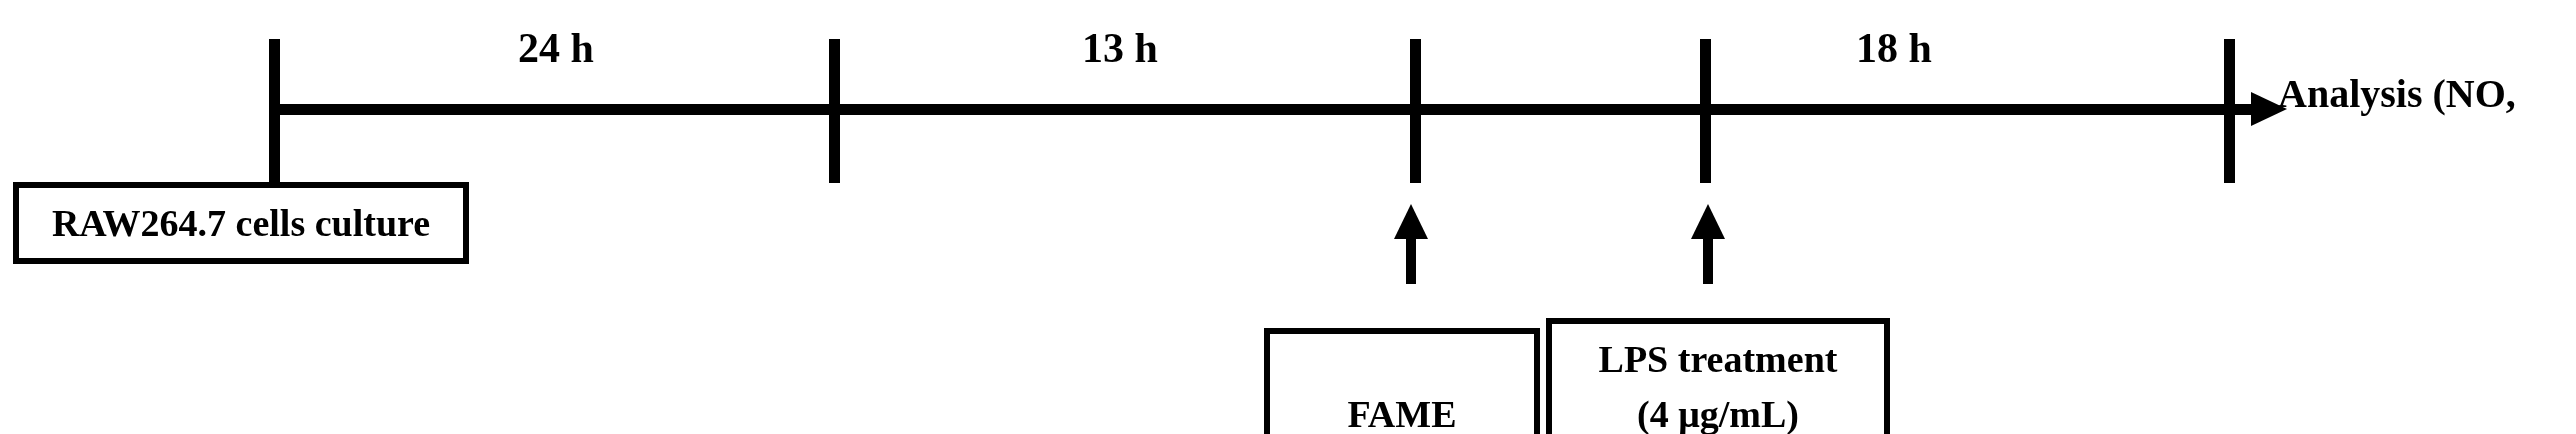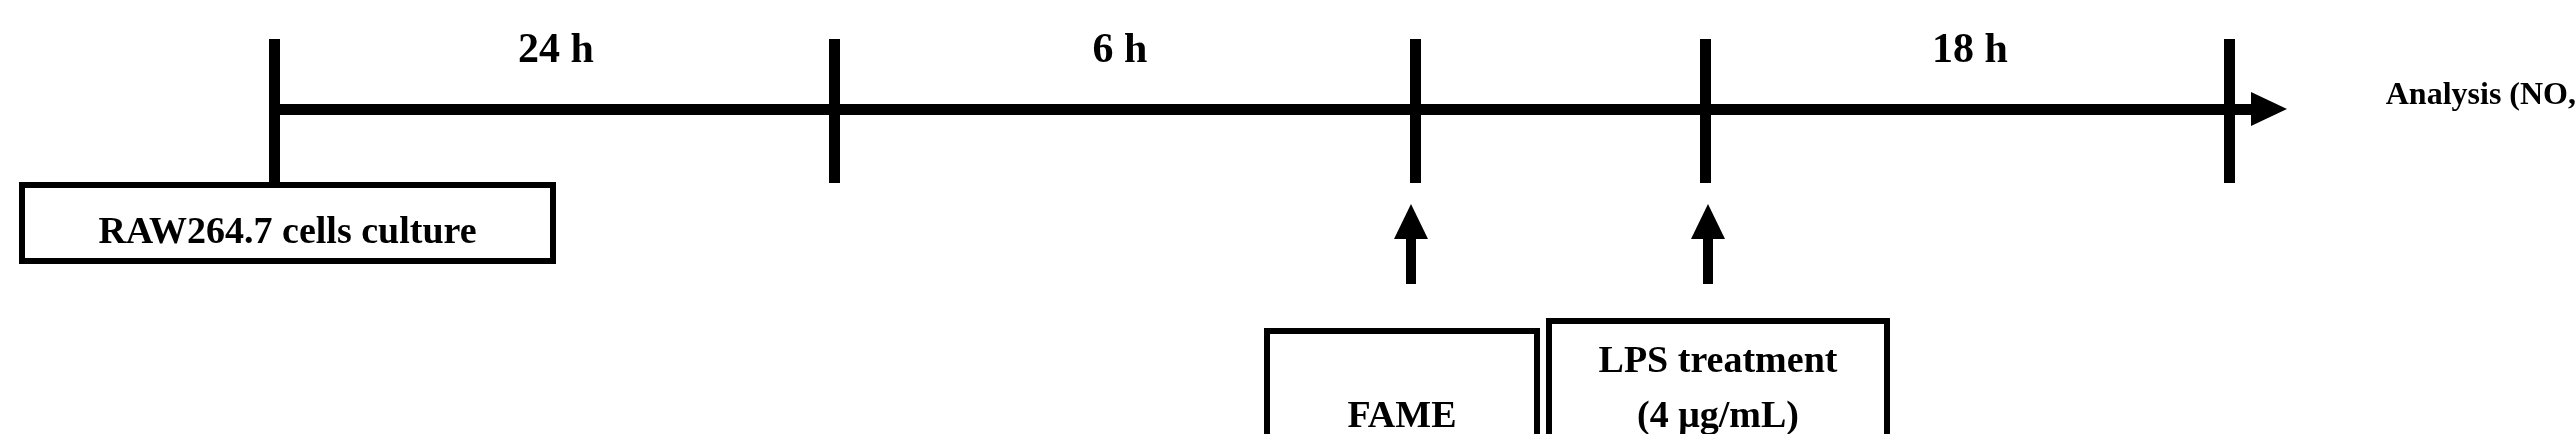--- a/index.html
+++ b/index.html
@@ -75,45 +75,45 @@
   .arrow-up .arrow-shaft {
     width: 10px;
     flex: 1;
     background: #000;
   }
   
   .analysis-label {
     position: absolute;
     left: 2278px; top: 64px;
     width: 298px;
-    text-align: right;
-    font-size: 32px;
+    text-align: left;
+    font-size: 40px;
     line-height: 59px;
     white-space: nowrap;
   }
 </style>
 </head>
 <body>
 
 <div id="canvas">
 
   <div class="axis-line"></div>
   <div class="axis-arrowhead"></div>
 
   <div class="tick" style="left:269px"></div>
   <div class="tick" style="left:829px"></div>
   <div class="tick" style="left:1410px"></div>
   <div class="tick" style="left:1700px"></div>
   <div class="tick" style="left:2224px"></div>
 
   <div class="interval-label" style="left:556px">24 h</div>
-  <div class="interval-label" style="left:1120px">6 h</div>
-  <div class="interval-label" style="left:1970px">18 h</div>
+  <div class="interval-label" style="left:1120px">13 h</div>
+  <div class="interval-label" style="left:1894px">18 h</div>
 
-  <div class="event-box" style="left:19px; top:182px; width:537px; height:82px;justify-content:flex-end;">
+  <div class="event-box" style="left:13px; top:182px; width:456px; height:82px;">
     <span>RAW264.7 cells culture</span>
   </div>
 
 
   <div class="arrow-up" style="left:1394px; top:204px; height:80px;">
     <div class="arrow-head"></div>
     <div class="arrow-shaft"></div>
   </div>
 
   <div class="arrow-up" style="left:1691px; top:204px; height:80px;">

